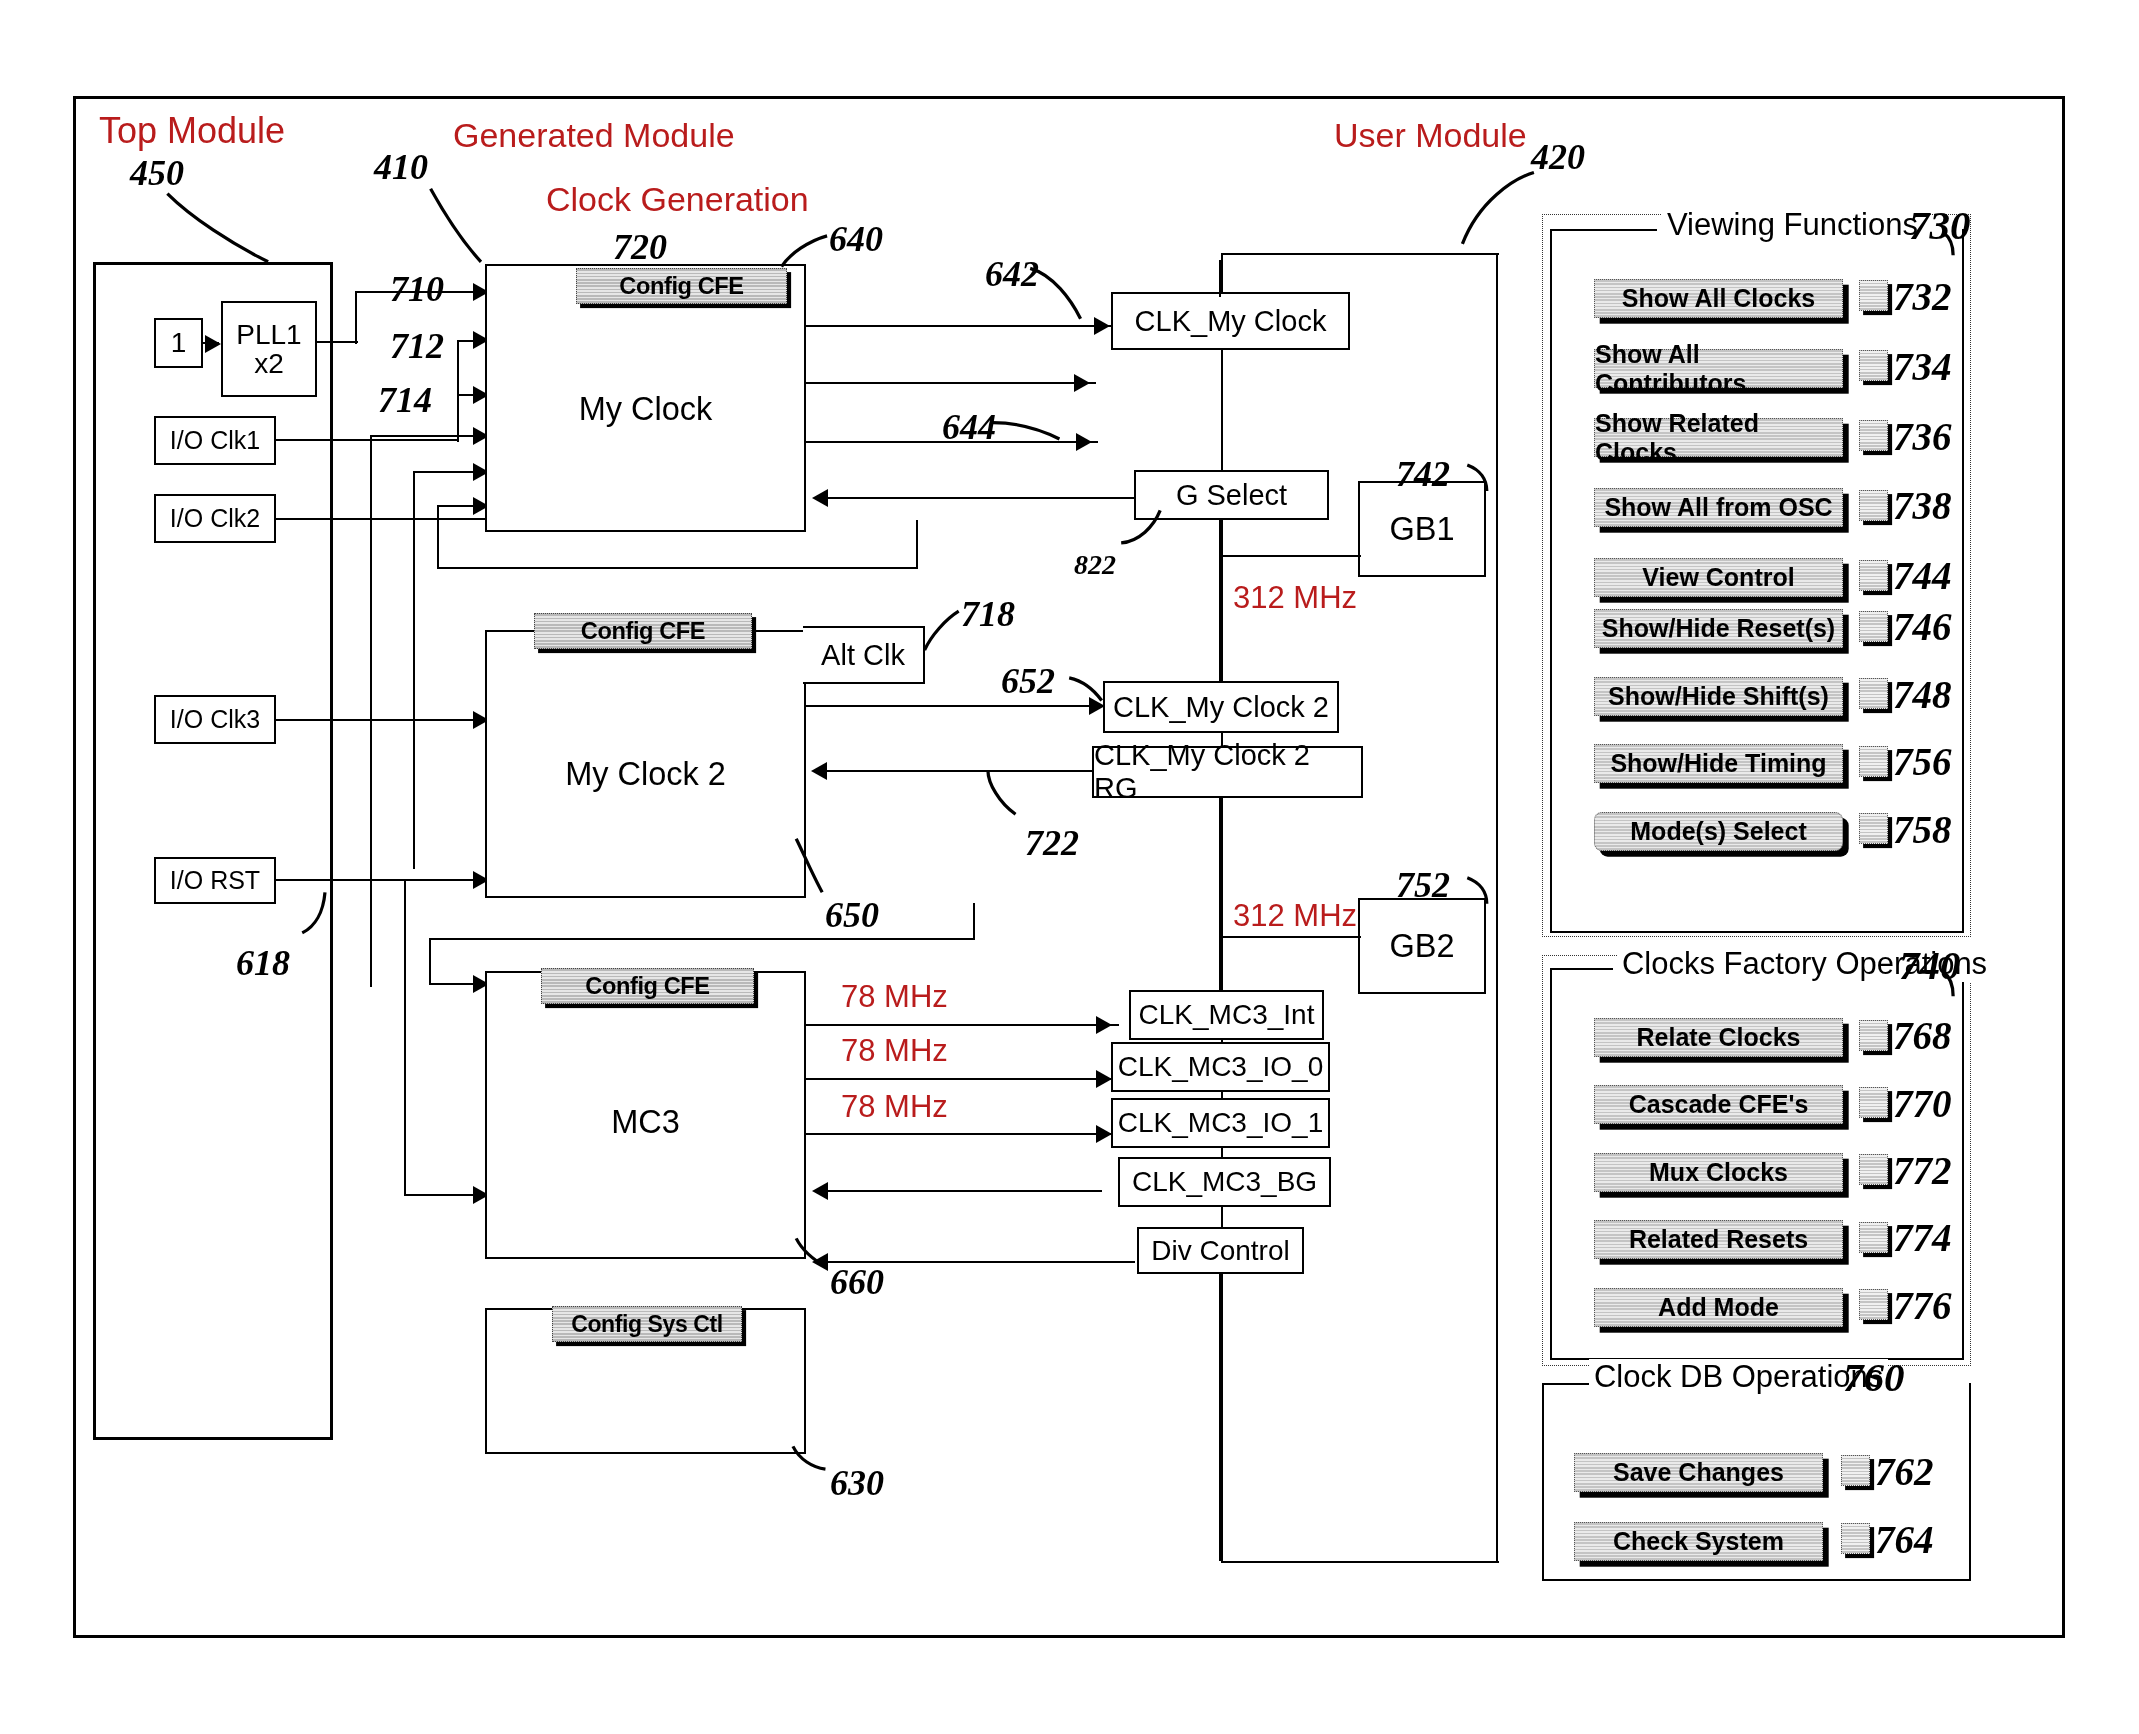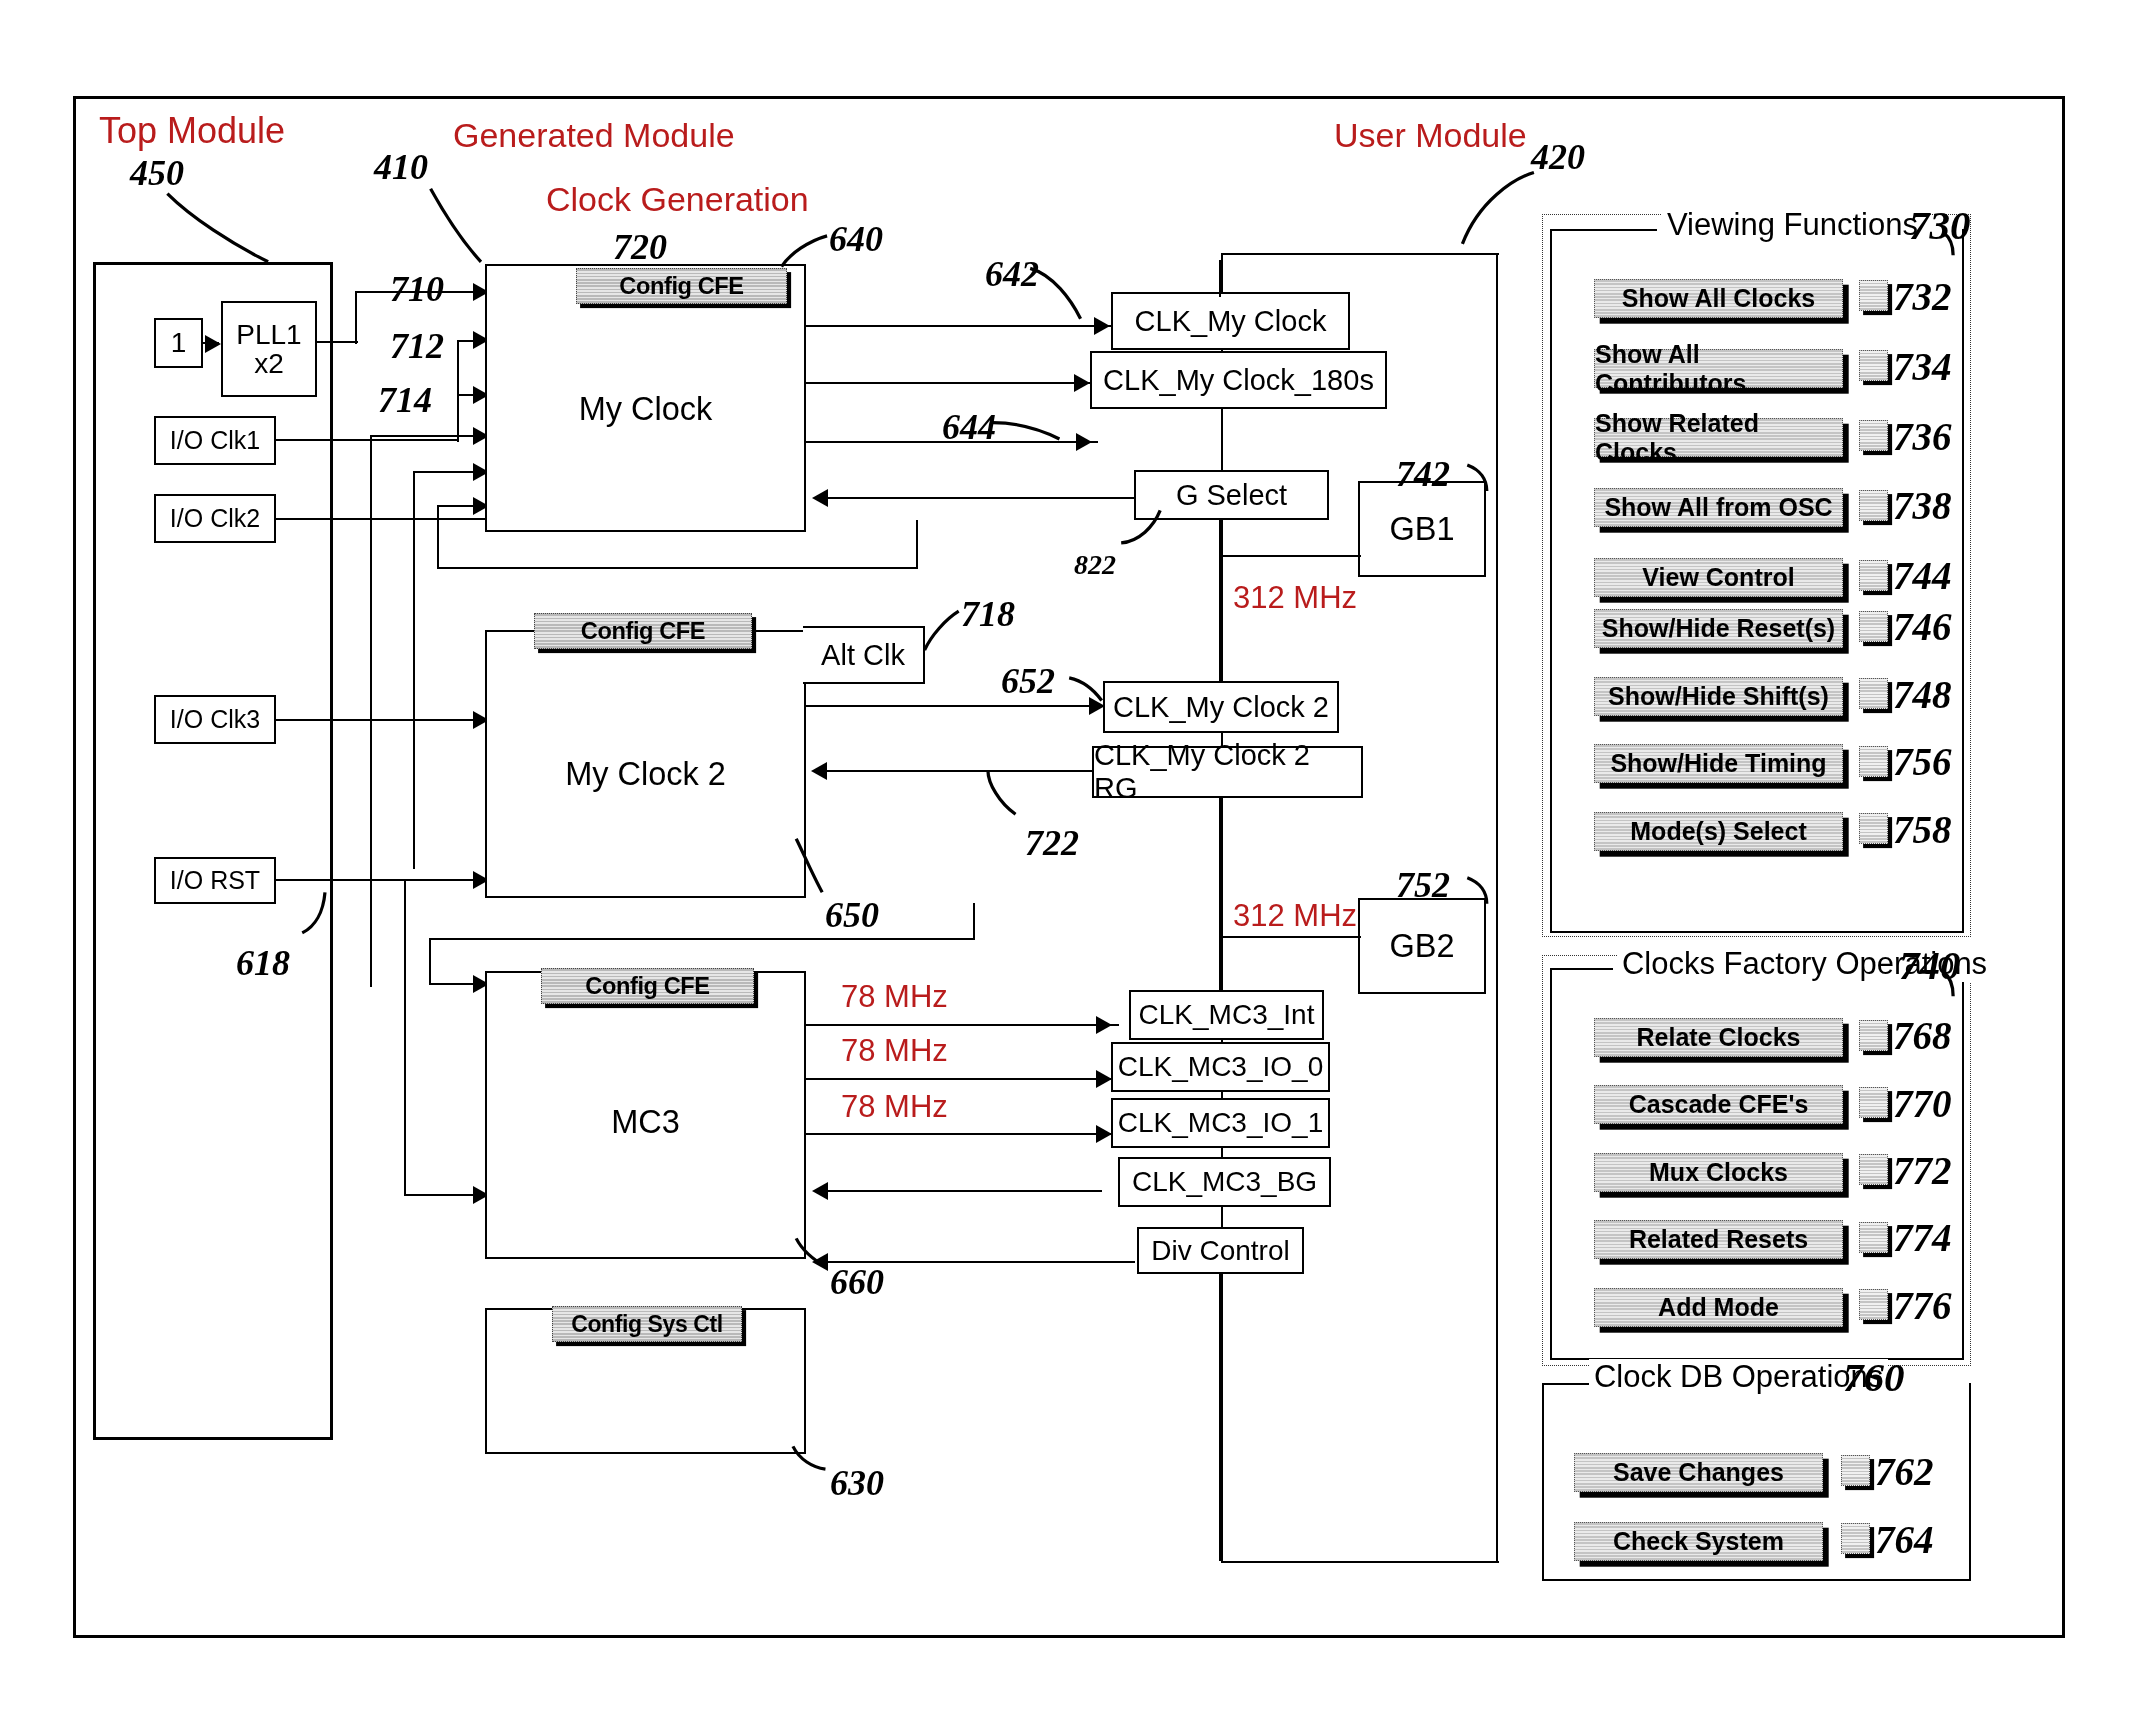--- a/index.html
+++ b/index.html
@@ -216,23 +216,20 @@
   <div class="cfe" style="left:552px;top:1306px;width:190px;height:36px;font-size:23px;">
     <span>Config Sys Ctl</span>
   </div>
   <div class="ref" style="left:830px;top:1462px;font-size:36px;">630</div>
 
   <div class="box" style="left:1111px;top:292px;width:239px;height:58px;font-size:29px;">
     <span>CLK_My Clock</span>
   </div>
   <div class="ref" style="left:985px;top:253px;font-size:36px;">642</div>
 
-  <div class="box" style="left:1090px;top:351px;width:297px;height:58px;font-size:29px;">
-    <span>CLK_My Clock_180s</span>
-  </div>
 
   <div class="ref" style="left:942px;top:406px;font-size:36px;">644</div>
 
   <div class="box" style="left:1134px;top:470px;width:195px;height:50px;font-size:29px;">
     <span>G Select</span>
   </div>
   <div class="ref" style="left:1074px;top:513px;font-size:28px;margin-top:36px;">822</div>
 
   <div class="box" style="left:1103px;top:681px;width:236px;height:52px;font-size:29px;">
     <span>CLK_My Clock 2</span>
@@ -326,21 +323,21 @@
   </div>
   <div class="chk" style="left:1859px;top:678px;width:29px;height:31px;"></div>
   <div class="num" style="left:1893px;top:672px;font-size:39px;">748</div>
 
   <div class="btn" style="left:1594px;top:744px;width:249px;height:39px;font-size:25px;">
     <span>Show/Hide Timing</span>
   </div>
   <div class="chk" style="left:1859px;top:746px;width:29px;height:31px;"></div>
   <div class="num" style="left:1893px;top:739px;font-size:39px;">756</div>
 
-  <div class="btn" style="left:1594px;top:812px;width:249px;height:39px;font-size:25px;">
+  <div class="btn" style="left:1594px;top:812px;width:249px;height:39px;font-size:25px;border-radius:8px;">
     <span>Mode(s) Select</span>
   </div>
   <div class="chk" style="left:1859px;top:813px;width:29px;height:31px;"></div>
   <div class="num" style="left:1893px;top:807px;font-size:39px;">758</div>
 
   <div class="panel" style="left:1542px;top:955px;width:429px;height:411px;"></div>
   <div class="panel-inner" style="left:1550px;top:968px;width:414px;height:392px;"></div>
   <div class="hline" style="left:1550px;top:968px;width:63px;"></div>
   <div class="panel-title" style="left:1617px;top:946px;font-size:31px;">Clocks Factory Operations</div>
   <div class="num" style="left:1899px;top:941px;font-size:41px;">740</div>

